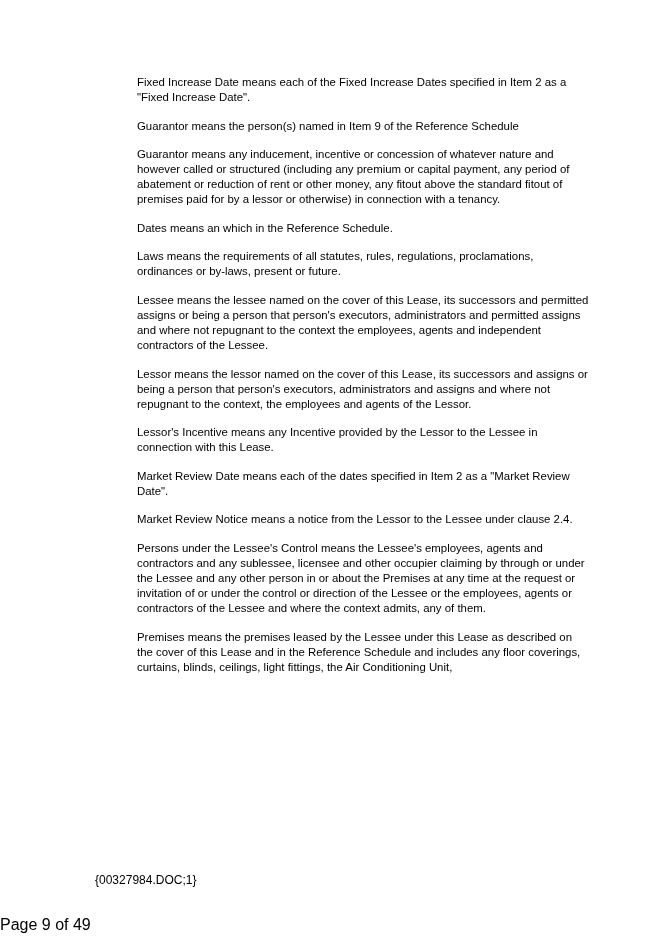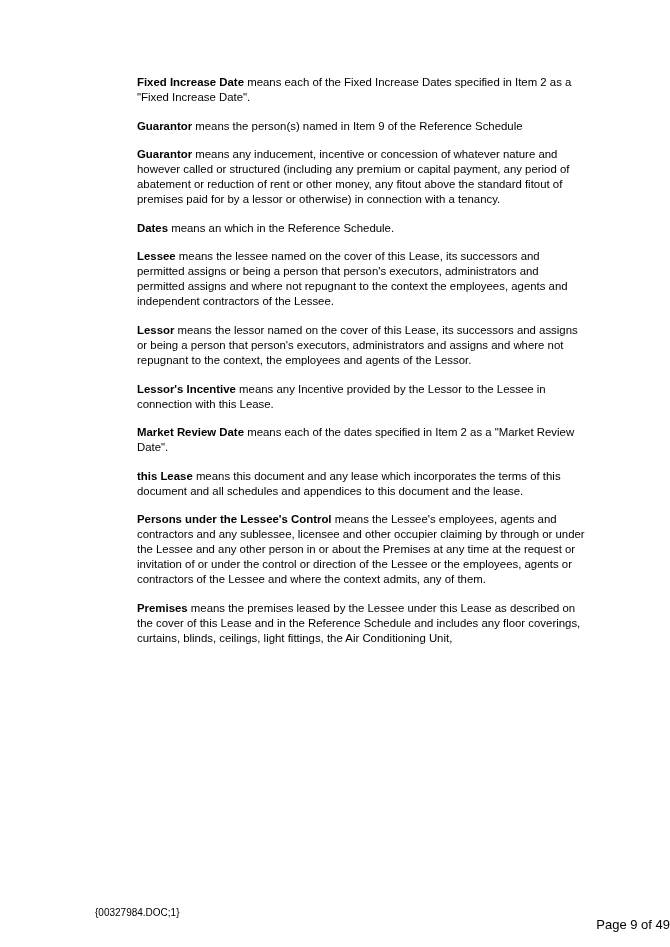--- a/index.html
+++ b/index.html
@@ -23,69 +23,70 @@
     width: 452px;
     font-size: 11.4px;
     line-height: 15px;
     text-align: left;
   }
   .content p.def {
     margin: 0 0 13.6px 0;
     padding: 0;
   }
   .content .term {
-    font-weight: bold;
+    font-weight: normal;
   }
   .footer-doc-id {
     position: absolute;
     left: 95px;
-    top: 908px;
-    font-size: 10px;
+    top: 876px;
+    font-size: 12px;
     line-height: 9px;
     color: #000000;
   }
   .footer-page-label {
     position: absolute;
     left: 0;
     top: 917px;
     width: 100%;
-    text-align: right;
-    font-size: 13px;
+    text-align: left;
+    font-size: 16px;
     line-height: 16px;
     color: #000000;
   }
 </style>
 </head>
 <body>
 
 <div class="page">
 
   <main class="content" id="definitions">
     <p class="def"><b class="term">Fixed Increase Date</b><span class="body"> means each of the Fixed Increase Dates specified in Item 2 as a "Fixed Increase Date".</span></p>
 
     <p class="def"><b class="term">Guarantor</b><span class="body"> means the person(s) named in Item 9 of the Reference Schedule</span></p>
 
     <p class="def"><b class="term">Guarantor</b><span class="body"> means any inducement, incentive or concession of whatever nature and however called or structured (including any premium or capital payment, any period of abatement or reduction of rent or other money, any fitout above the standard fitout of premises paid for by a lessor or otherwise) in connection with a tenancy.</span></p>
 
 
     <p class="def"><b class="term">Dates</b><span class="body"> means an which in the Reference Schedule.</span></p>
 
 
+    <p class="def"><b class="term">Laws</b><span class="body"> means the requirements of all statutes, rules, regulations, proclamations, ordinances or by-laws, present or future.</span></p>
 
     <p class="def"><b class="term">Lessee</b><span class="body"> means the lessee named on the cover of this Lease, its successors and permitted assigns or being a person that person's executors, administrators and permitted assigns and where not repugnant to the context the employees, agents and independent contractors of the Lessee.</span></p>
 
 
     <p class="def"><b class="term">Lessor</b><span class="body"> means the lessor named on the cover of this Lease, its successors and assigns or being a person that person's executors, administrators and assigns and where not repugnant to the context, the employees and agents of the Lessor.</span></p>
 
     <p class="def"><b class="term">Lessor's Incentive</b><span class="body"> means any Incentive provided by the Lessor to the Lessee in connection with this Lease.</span></p>
 
     <p class="def"><b class="term">Market Review Date</b><span class="body"> means each of the dates specified in Item 2 as a "Market Review Date".</span></p>
 
+    <p class="def"><b class="term">Market Review Notice</b><span class="body"> means a notice from the Lessor to the Lessee under clause 2.4.</span></p>
 
-    <p class="def"><b class="term">this Lease</b><span class="body"> means this document and any lease which incorporates the terms of this document and all schedules and appendices to this document and the lease.</span></p>
 
     <p class="def"><b class="term">Persons under the Lessee's Control</b><span class="body"> means the Lessee's employees, agents and contractors and any sublessee, licensee and other occupier claiming by through or under the Lessee and any other person in or about the Premises at any time at the request or invitation of or under the control or direction of the Lessee or the employees, agents or contractors of the Lessee and where the context admits, any of them.</span></p>
 
     <p class="def"><b class="term">Premises</b><span class="body"> means the premises leased by the Lessee under this Lease as described on the cover of this Lease and in the Reference Schedule and includes any floor coverings, curtains, blinds, ceilings, light fittings, the Air Conditioning Unit,</span></p>
   </main>
 
   <div class="footer-doc-id">{00327984.DOC;1}</div>
 
   <div class="footer-page-label">Page 9 of 49</div>
 

